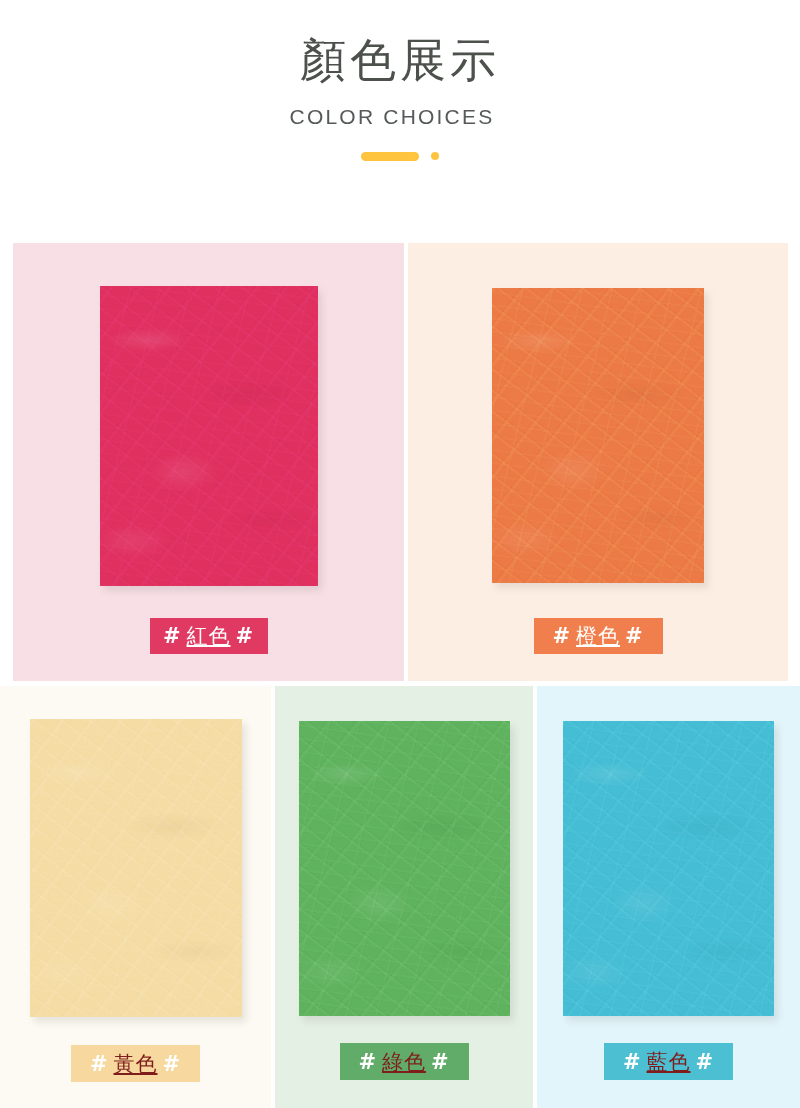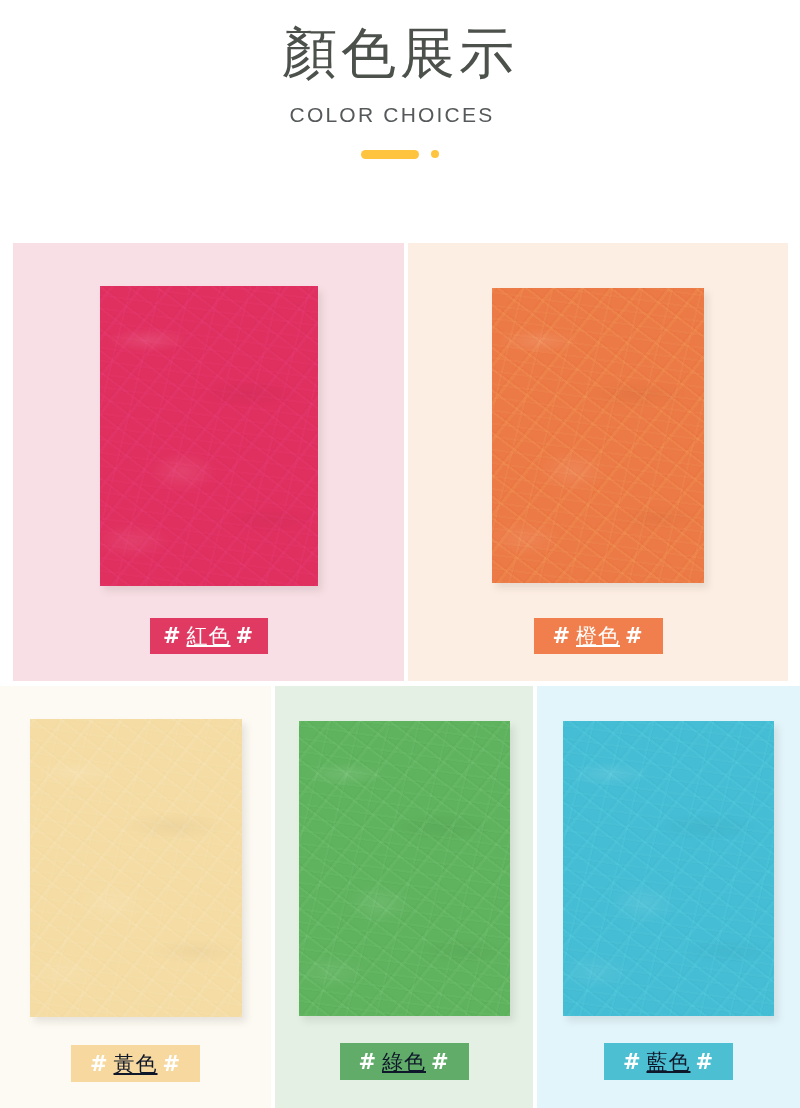--- a/index.html
+++ b/index.html
@@ -12,26 +12,26 @@
     position:relative;
   }
   
   .header{
     width:800px;
     padding-top:22px;
     text-align:center;
     box-sizing:border-box;
   }
   .page-title{
-    font-size:55px;
+    font-size:46px;
     line-height:1.12;
     letter-spacing:4px;
     color:#4c514c;
     font-weight:400;
-    margin:1px;
+    margin:13px;
     font-family:"DejaVu Sans","Liberation Sans",sans-serif;
   }
   .page-subtitle{
     font-size:21px;
     letter-spacing:2.2px;
     color:#55595a;
     margin:18px 16px 0 0;
     font-weight:400;
     font-family:"Liberation Sans",sans-serif;
   }
@@ -100,21 +100,21 @@
     font-size:21px;
     letter-spacing:1px;
     white-space:nowrap;
     font-family:"DejaVu Sans","Liberation Sans",sans-serif;
   }
   .chip .hash{font-weight:700;}
   .chip .name{padding:0 5px;text-decoration:underline;}
 
   .chip-light .hash,.chip-light .name{color:#ffffff;}
   .chip-dark .hash{color:#ffffff;}
-  .chip-dark .name{color:#0f172a;}
+  .chip-dark .name{color:#7f1d1d;}
 </style>
 </head>
 <body>
 
 <div class="header">
   <h1 class="page-title" style="color: rgb(76, 81, 76);">顏色展示</h1>
   <div class="page-subtitle" style="color: rgb(85, 89, 90);">COLOR CHOICES</div>
   <div class="deco">
     <span class="deco-bar" style="background: rgb(255, 196, 63);"></span>
     <span class="deco-dot" style="background: rgb(255, 196, 63);"></span>

